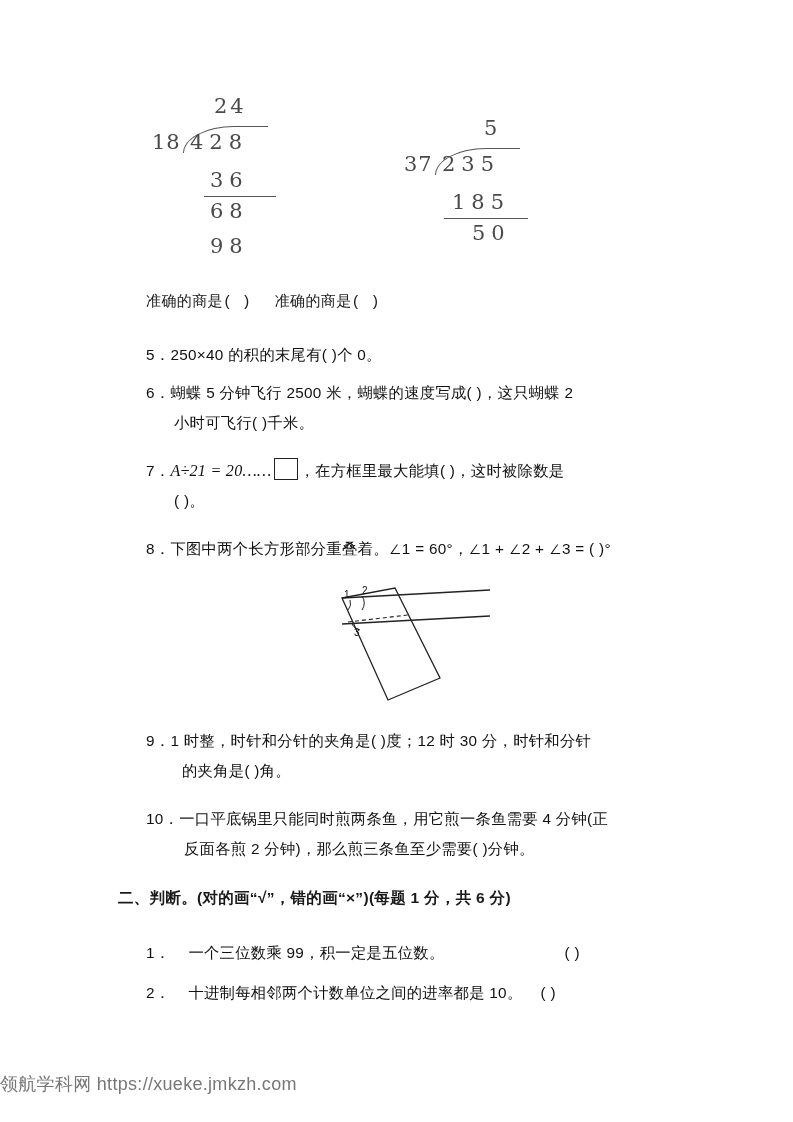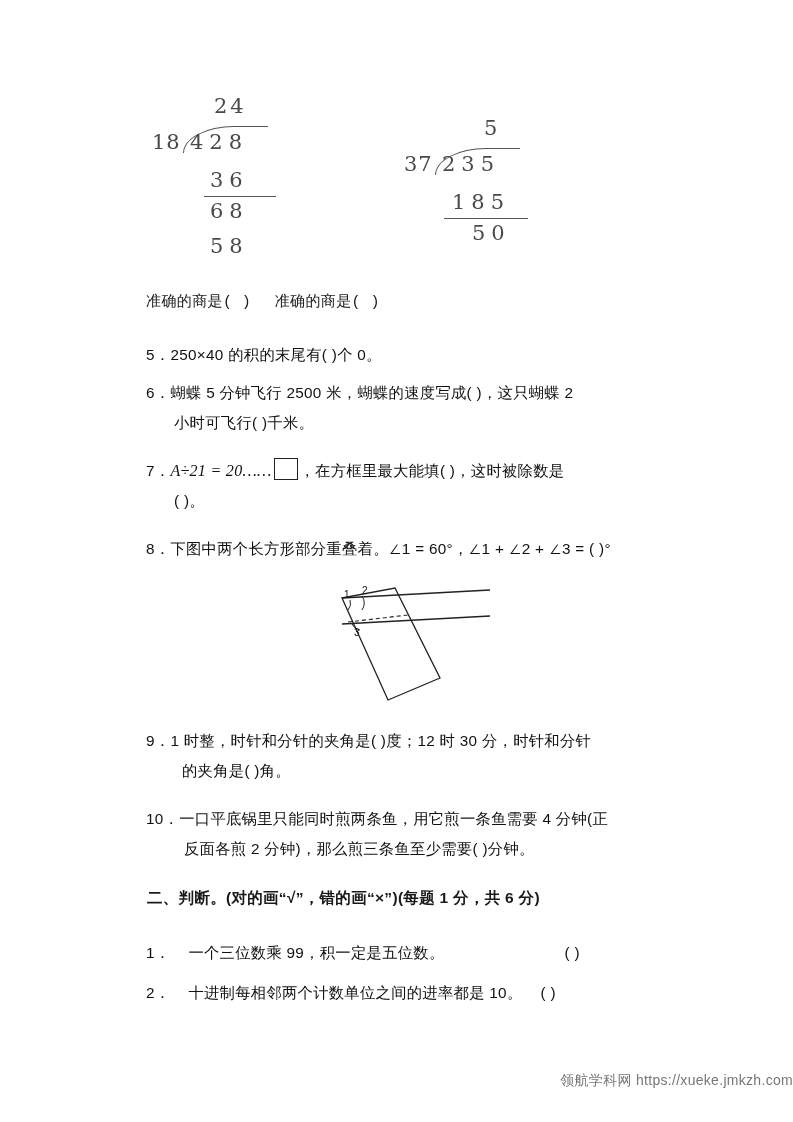--- a/index.html
+++ b/index.html
@@ -119,42 +119,42 @@
     width: 240px;
     height: 135px;
   }
 
   
   .footer {
     position: absolute;
     left: 0;
     top: 1072px;
     width: 793px;
-    text-align: right;
-    font-size: 14px;
+    text-align: left;
+    font-size: 18px;
     color: #777;
     letter-spacing: .3px;
   }
 </style>
 </head>
 <body>
 
 <div class="page">
 
   <div class="division-area">
 
     <div class="division" id="div1">
       <div class="div-quotient" style="left:62px; top:0px;">24</div>
       <div class="div-divisor" style="left:0px; top:36px;">18</div>
       <div class="div-bracket" style="left:31px; top:30px; width:84px; height:26px;"></div>
       <div class="div-dividend" style="left:38px; top:36px;">428</div>
       <div class="div-step" style="left:58px; top:74px;">36</div>
       <div class="div-rule" style="left:52px; top:100px; width:72px;"></div>
       <div class="div-step" style="left:58px; top:105px;">68</div>
-      <div class="div-step" style="left:58px; top:140px;">58</div>
+      <div class="div-step" style="left:58px; top:140px;">98</div>
     </div>
 
     <div class="division" id="div2">
       <div class="div-quotient" style="left:80px; top:0px;">5</div>
       <div class="div-divisor" style="left:0px; top:36px;">37</div>
       <div class="div-bracket" style="left:31px; top:30px; width:84px; height:26px;"></div>
       <div class="div-dividend" style="left:38px; top:36px;">235</div>
       <div class="div-step" style="left:48px; top:74px;">185</div>
       <div class="div-rule" style="left:40px; top:100px; width:84px;"></div>
       <div class="div-step" style="left:68px; top:105px;">50</div>
@@ -207,21 +207,21 @@
   <div class="q" style="left:146px; top:726px; width:620px;">
     <div><span class="num">9．</span><span>1 时整，时针和分针的夹角是(        )度；12 时 30 分，时针和分针</span></div>
     <div style="margin-left:36px;"><span>的夹角是(        )角。</span></div>
   </div>
 
   <div class="q" style="left:146px; top:804px; width:620px;">
     <div><span class="num">10．</span><span>一口平底锅里只能同时煎两条鱼，用它煎一条鱼需要 4 分钟(正</span></div>
     <div style="margin-left:38px;"><span>反面各煎 2 分钟)，那么煎三条鱼至少需要(        )分钟。</span></div>
   </div>
 
-  <div class="section-head" style="left:118px; top:888px;margin-left:29px;">二、判断。(对的画“√”，错的画“×”)(每题 1 分，共 6 分)</div>
+  <div class="section-head" style="left:118px; top:888px;">二、判断。(对的画“√”，错的画“×”)(每题 1 分，共 6 分)</div>
 
   <div class="q" style="left:146px; top:938px; width:620px;">
     <span class="num">1．</span><span style="display:inline-block; width:18px;"></span><span>一个三位数乘 99，积一定是五位数。</span><span style="display:inline-block; width:120px;"></span><span>(        )</span>
   </div>
 
   <div class="q" style="left:146px; top:978px; width:620px;">
     <span class="num">2．</span><span style="display:inline-block; width:18px;"></span><span>十进制每相邻两个计数单位之间的进率都是 10。</span><span style="display:inline-block; width:18px;"></span><span>(        )</span>
   </div>
 
   <div class="footer">领航学科网 https://xueke.jmkzh.com</div>

